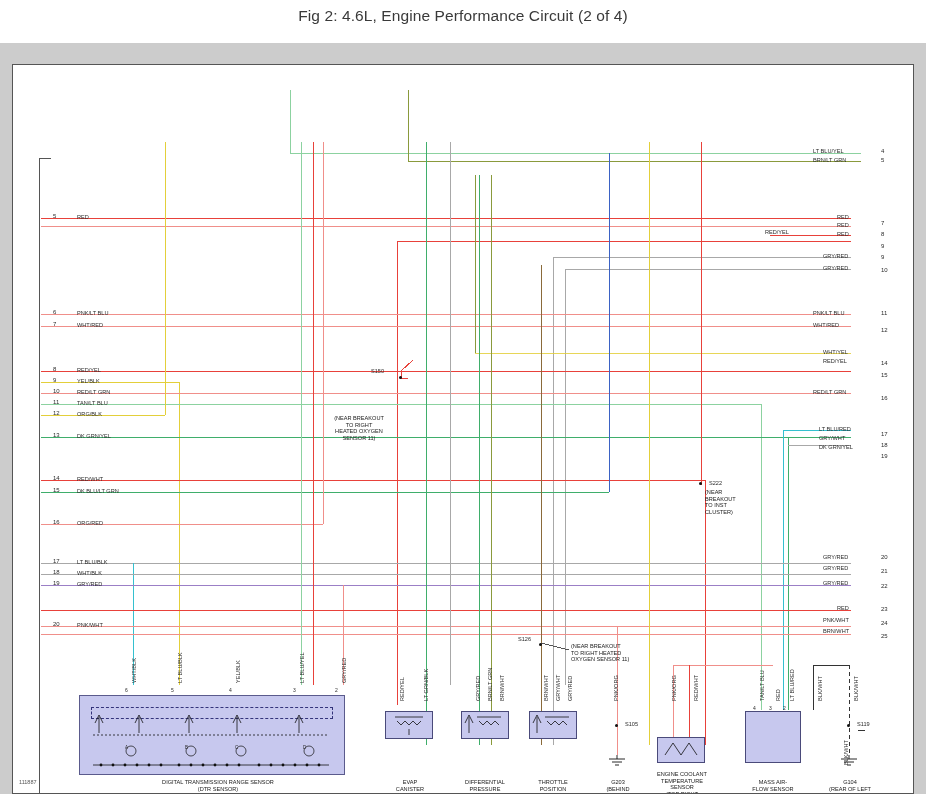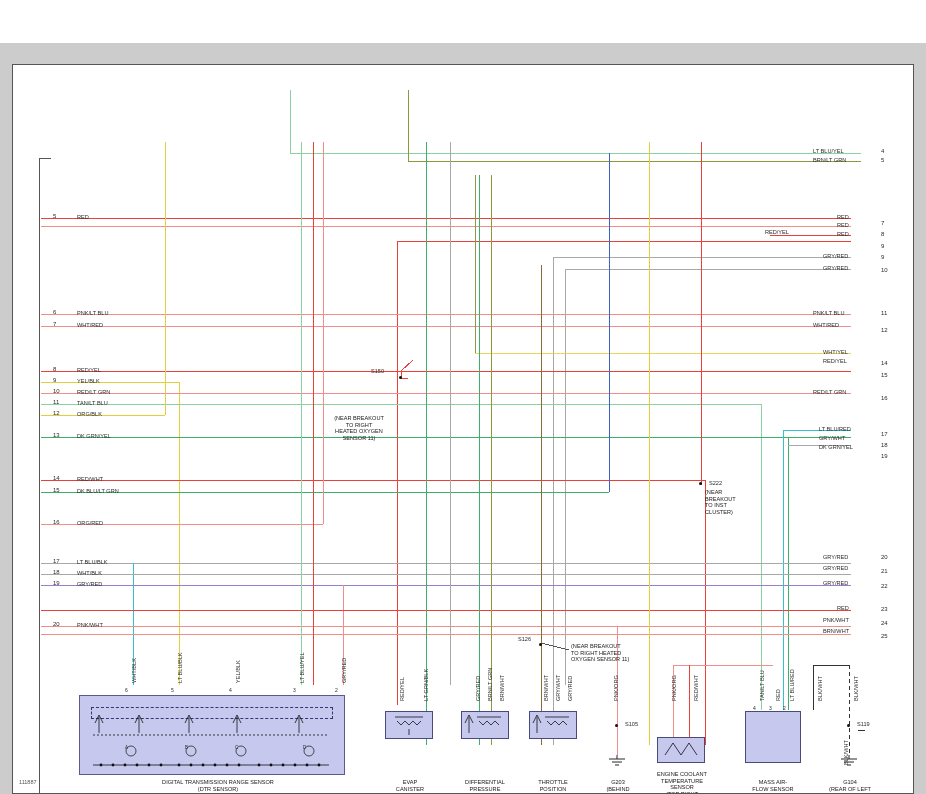--- a/index.html
+++ b/index.html
@@ -79,20 +79,23 @@
   .cap-l { position: absolute; text-align: left; font-size: 5.6px; color: #1a1a1a; line-height: 6.6px; }
   .code { position: absolute; left: 6px; top: 714px; font-size: 5.5px; color: #555; }
 
   svg { position: absolute; left: 0; top: 0; overflow: visible; }
 </style>
 </head>
 <body>
 
 <div id="root">
 
+  <div class="header-band">
+    <div class="header-title">Fig 2: 4.6L, Engine Performance Circuit (2 of 4)</div>
+  </div>
   <div class="grey-band"></div>
   <div class="side-left"></div>
   <div class="side-right"></div>
 
   <div class="diagram">
     <div class="canvas">
 
       <svg width="902" height="730">
         <g stroke-width="1" fill="none" shape-rendering="crispEdges">
 

